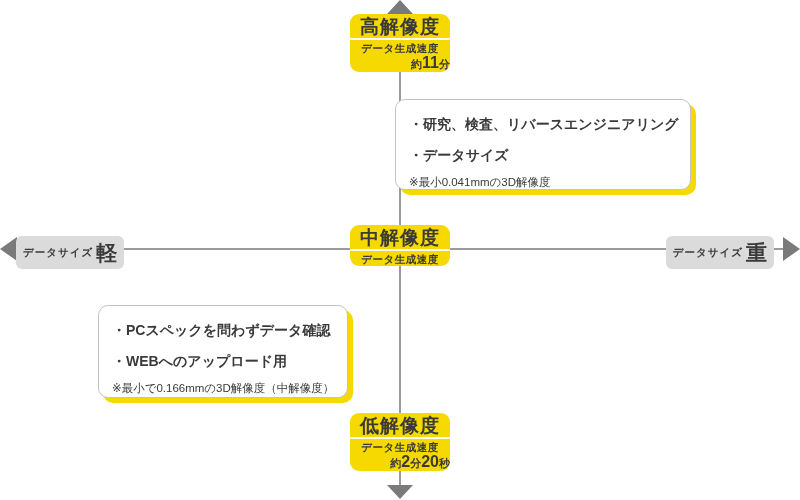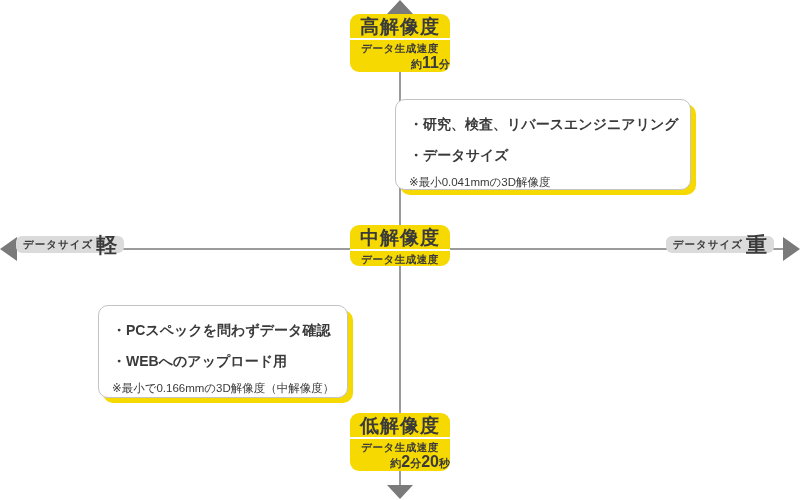--- a/index.html
+++ b/index.html
@@ -27,21 +27,21 @@
   .badge-mid  { top:225px; }
   .badge-low  { top:413px; }
   .badge-title { font-size:19px; font-weight:bold; line-height:17px; padding:4px 0 3px; border-bottom:2px solid #fff; letter-spacing:1px; }
   .badge-sub   { padding:2px 0 0; }
   .speed-label { font-size:10.5px; font-weight:bold; line-height:13px; letter-spacing:0.5px; }
   .speed-value { font-size:11px;  font-weight:bold; line-height:15px;text-align:right; }
   .speed-value .big { font-size:16px; }
 
   
   .pill {
-    position:absolute; top:236px; height:17px; z-index:5;
+    position:absolute; top:236px; height:33px; z-index:5;
     background:var(--pill,#DBDBDB); border-radius:6px;
     display:flex; align-items:center; gap:3px; padding:0 7px;
   }
   .pill-left  { left:16px; }
   .pill-right { right:26px; }
   .pill-small { font-size:10.5px; font-weight:bold; letter-spacing:1px; }
   .pill-big   { font-size:21px; font-weight:bold; line-height:21px; }
 
   
   .note-box {

